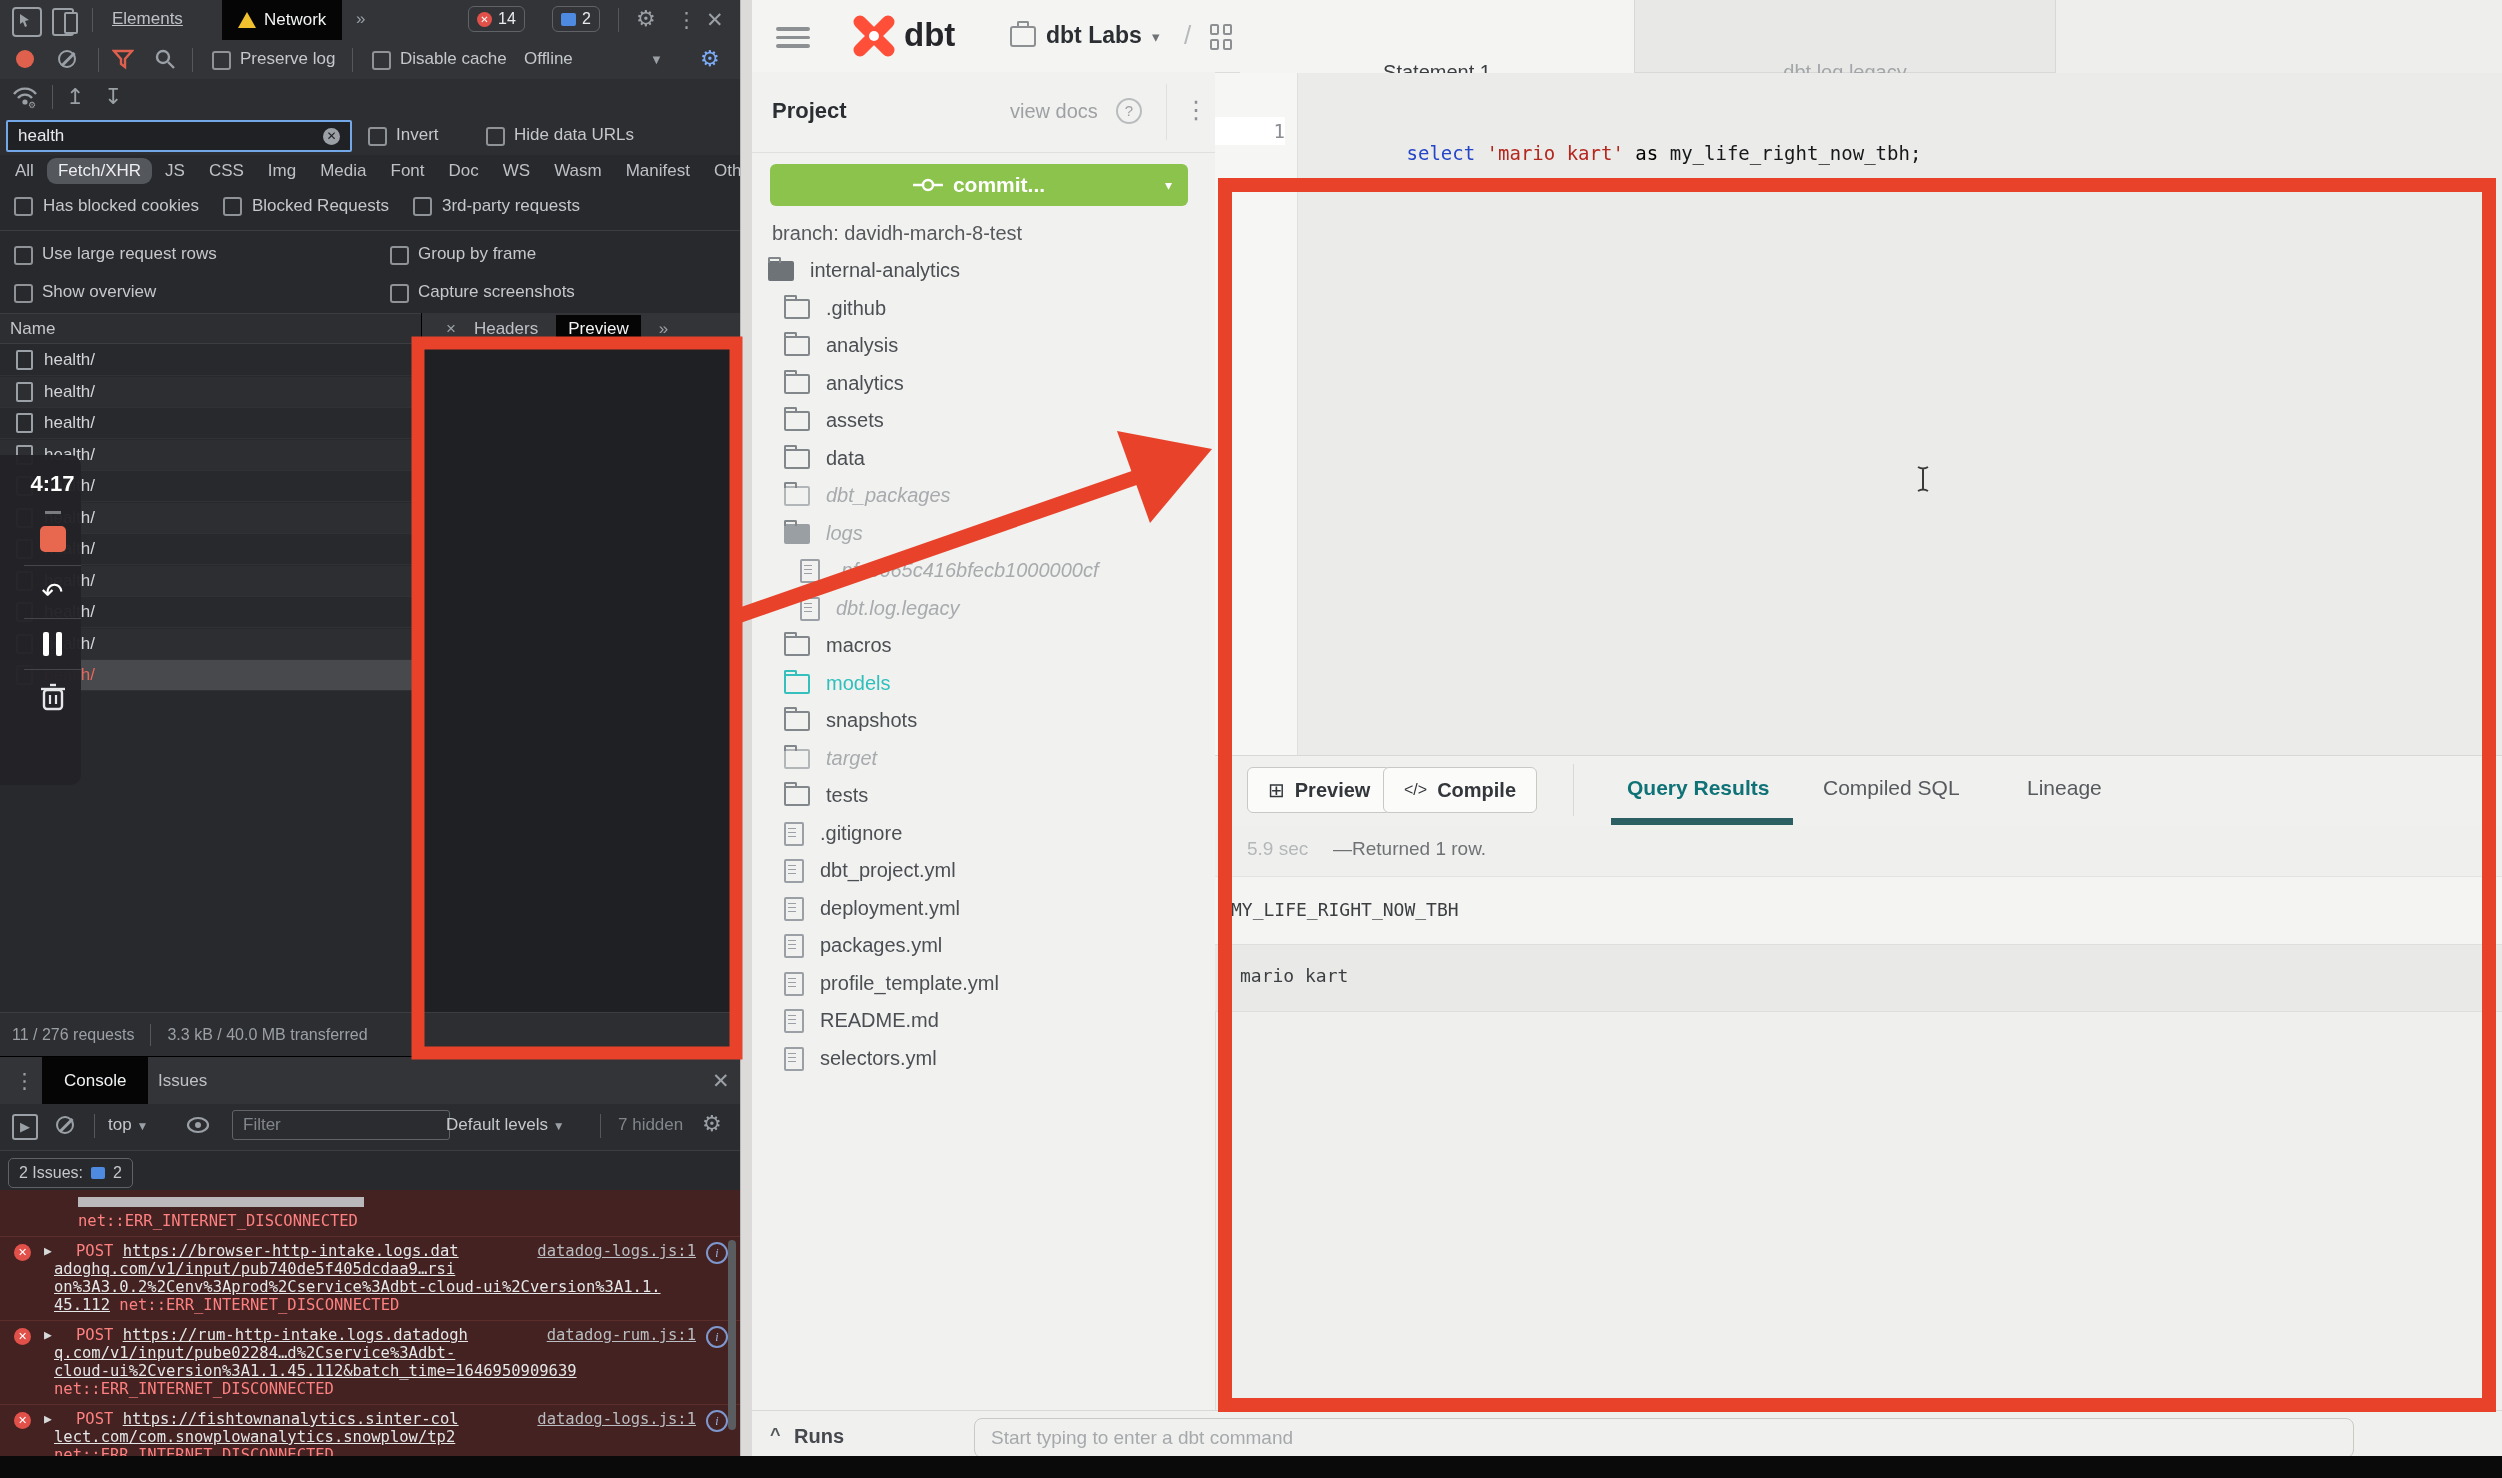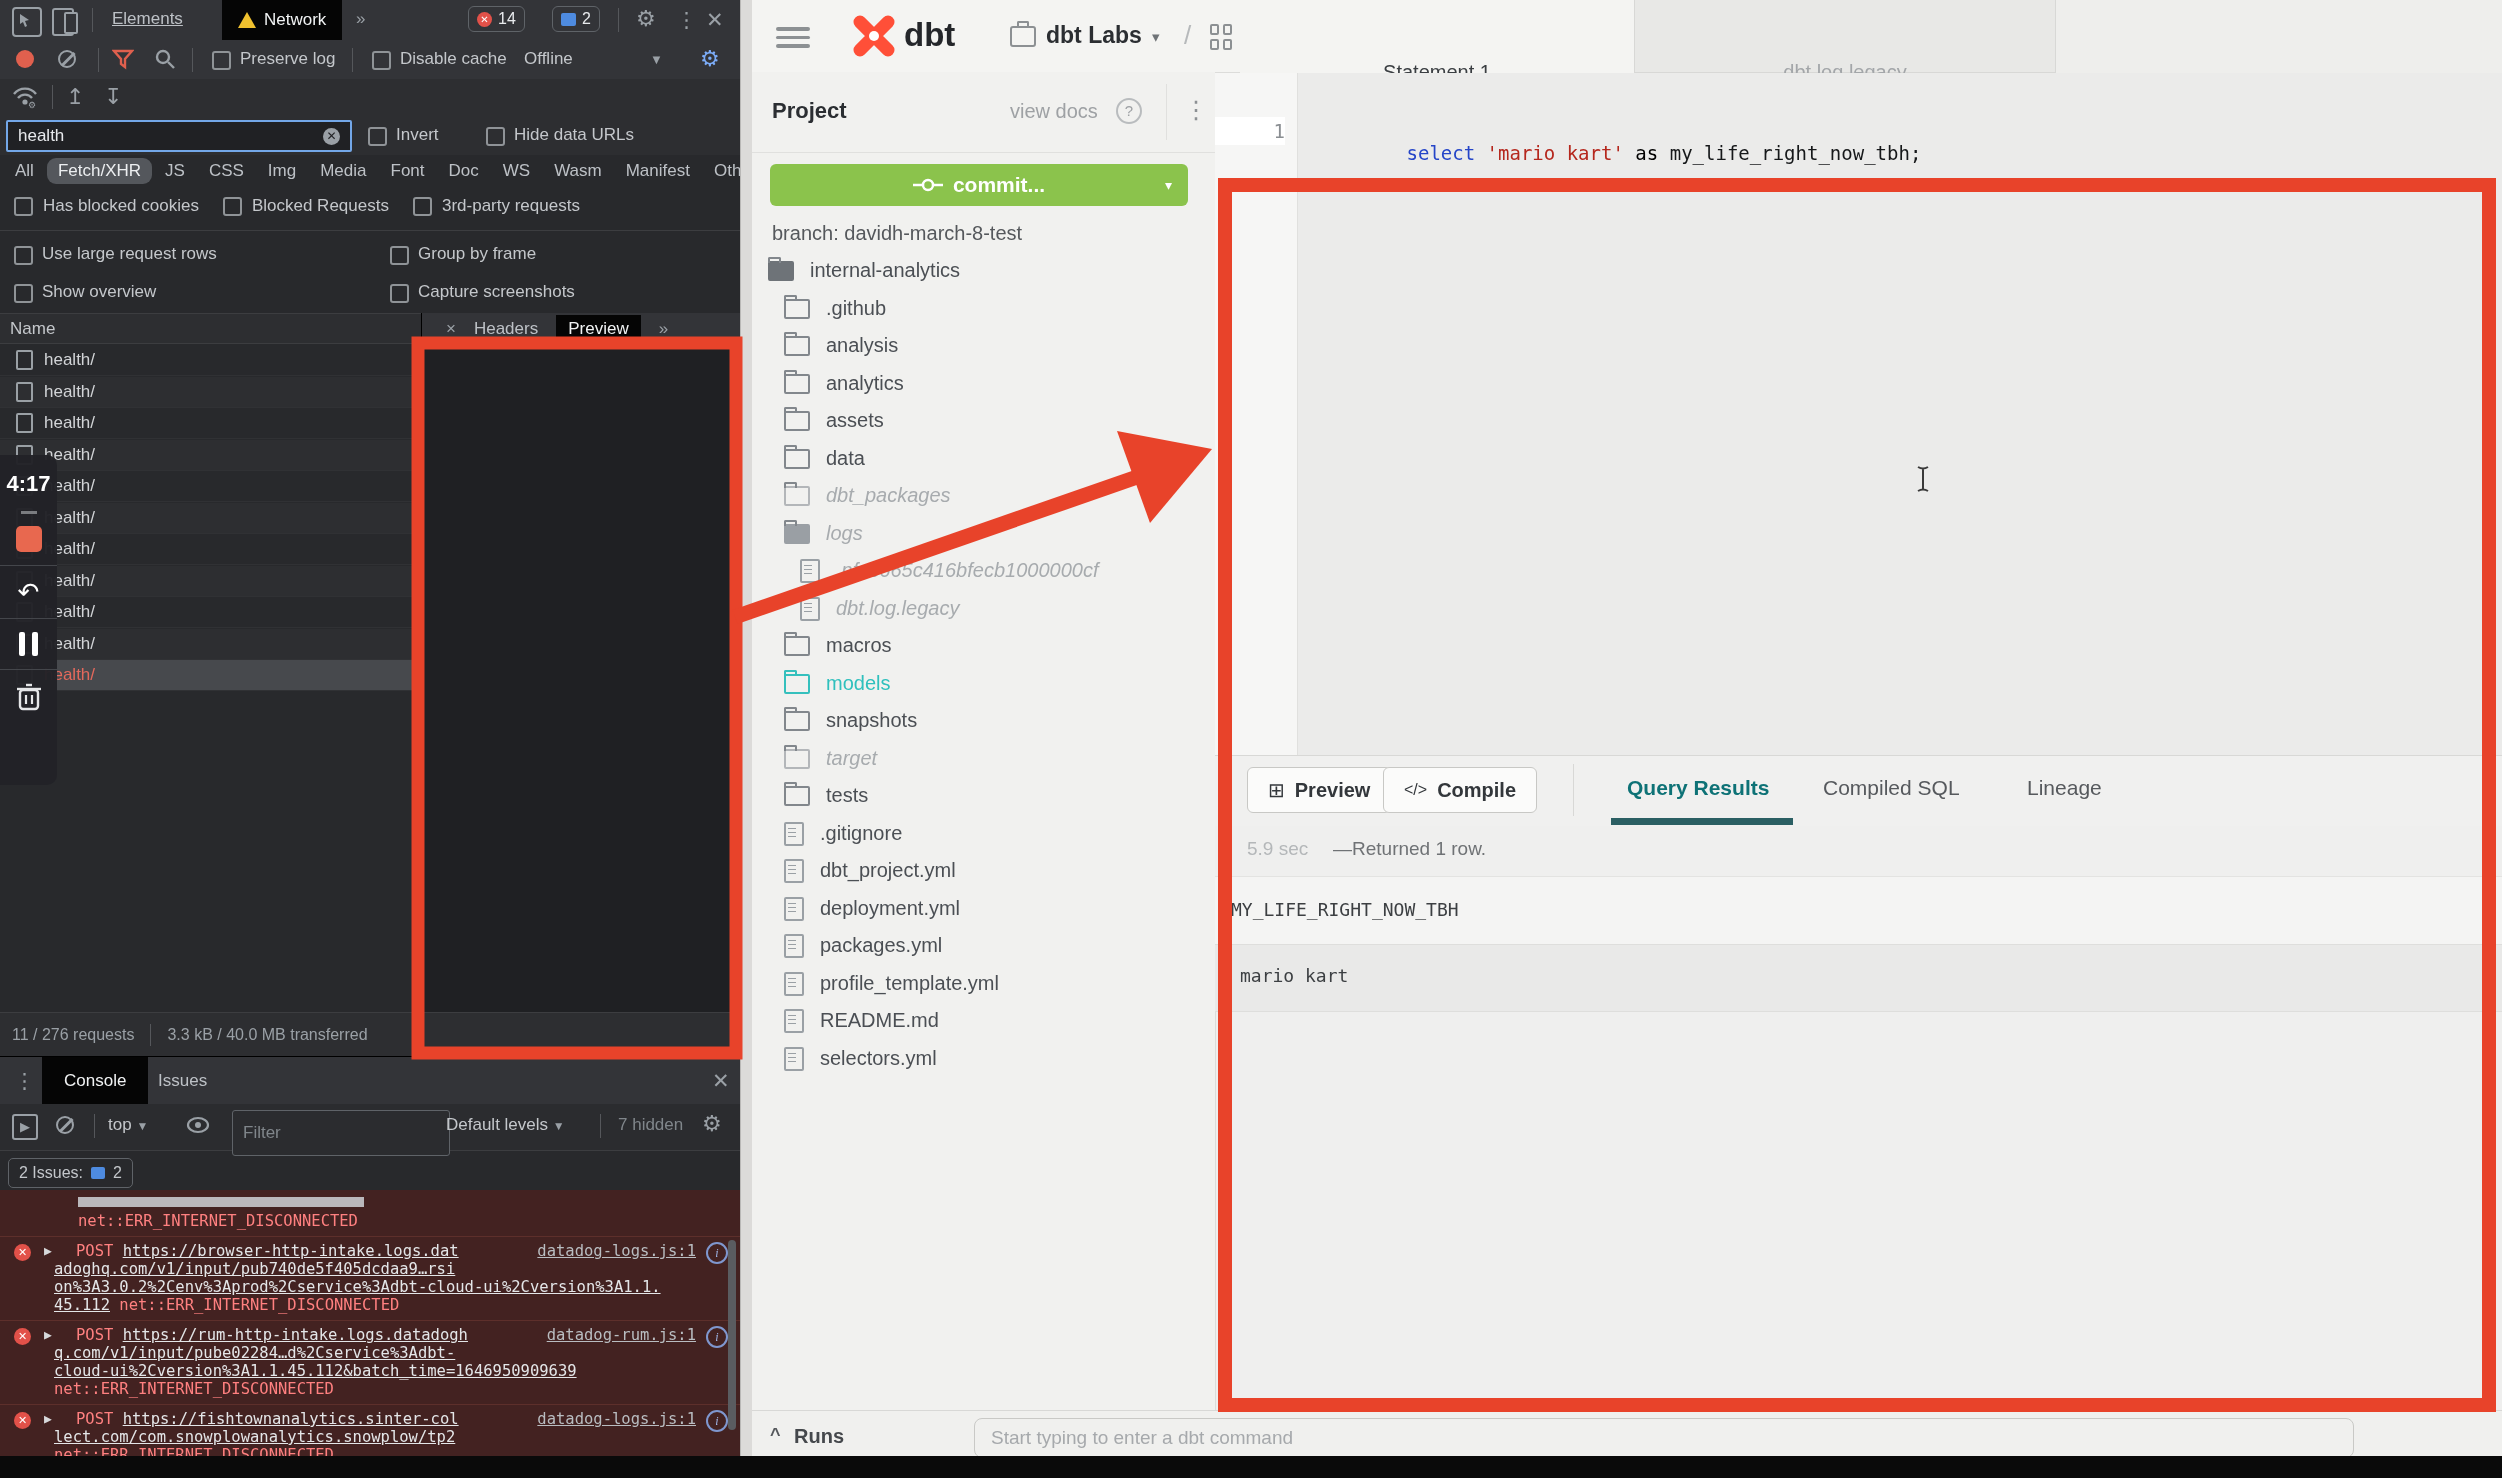--- a/index.html
+++ b/index.html
@@ -244,21 +244,21 @@
       <span class="abs" style="left:56px;top:12px;width:14px;height:14px;border:2.5px solid #9aa0a6;border-radius:50%;">
           <i style="position:absolute;left:-1px;top:6px;width:18px;height:2.5px;background:#9aa0a6;transform:rotate(-45deg);"></i>
         </span>
       <div class="dt-sep-v" style="left:94px;top:10px;"></div>
       <span class="abs lbl" style="left:108px;top:11px;"><span>top</span> <span style="font-size:12px;color:#9aa0a6;">▼</span></span>
       <span class="abs" style="left:186px;top:11px;">
         <svg width="24" height="20" viewBox="0 0 24 20">
             <ellipse cx="12" cy="10" rx="10" ry="7" fill="none" stroke="#9aa0a6" stroke-width="2.2"></ellipse>
             <circle cx="12" cy="10" r="3" fill="#9aa0a6"></circle>
           </svg></span>
-      <div class="abs" style="left:232px;top:6px;width:196px;height:28px;border:1px solid #5f6368;background:#2b2c2f;border-radius:3px;display:flex;align-items:center;padding:8px 10px;color:#80868b;" title="Filter">
+      <div class="abs" style="left:232px;top:6px;width:196px;height:28px;border:1px solid #5f6368;background:#2b2c2f;border-radius:3px;display:flex;align-items:center;padding:0 10px;color:#80868b;" title="Filter">
         <span>Filter</span>
       </div>
       <span class="abs lbl" style="left:446px;top:11px;"><span>Default levels</span> <span style="font-size:12px;color:#9aa0a6;">▼</span></span>
       <div class="dt-sep-v" style="left:600px;top:10px;"></div>
       <span class="abs" style="left:618px;top:11px;color:#80868b;">7 hidden</span>
       <span class="abs gear" style="left:702px;top:9px;">⚙</span>
     </div>
     <div class="abs" style="left:8px;top:1158px;height:28px;border:1px solid #5f6368;border-radius:5px;display:flex;align-items:center;gap:8px;padding:0 10px;color:#c4c7cb;font-size:16px;">
       <span>2 Issues:</span>
       <span style="width:14px;height:12px;background:#4e8be0;border-radius:2px;"></span>
@@ -494,21 +494,21 @@
     <div class="abs" style="left:0;top:1410px;width:1750px;height:56px;background:#f0f0ee;border-top:1px solid #d8d8d6;">
       <span style="position:absolute;left:18px;top:14px;font-size:18px;color:#55585c;font-weight:bold;">^</span>
       <span style="position:absolute;left:42px;top:14px;font-size:20px;font-weight:bold;color:#45484c;">Runs</span>
       <div style="position:absolute;left:222px;top:7px;width:1380px;height:40px;border:1px solid #c9c9c6;border-radius:8px;background:#f0f0ee;display:flex;align-items:center;padding:0 16px;box-sizing:border-box;font-size:19px;color:#a6a9ac;" title="Start typing to enter a dbt command">
         <span>Start typing to enter a dbt command</span>
       </div>
       <div style="position:absolute;left:1650px;top:5px;width:102px;height:46px;background:#a2a2a1;border-radius:8px;color:#e8e8e6;font-size:20px;font-weight:bold;display:flex;align-items:center;justify-content:center;margin-top:45px;">Enter</div>
     </div>
   </div>
 
-  <div class="abs" style="left:0;top:455px;width:57px;height:330px;background:rgba(34,34,39,.97);border-radius:0 10px 10px 0;color:#fff;">
+  <div class="abs" style="left:0;top:455px;width:57px;height:330px;background:rgba(34,34,39,.97);border-radius:0 10px 10px 0;color:#fff;padding-left:24px;">
     <div style="text-align:center;margin-top:16px;font-size:22px;font-weight:bold;">4:17</div>
     <div style="width:16px;height:3px;background:#7a7c80;margin:14px auto 0;"></div>
     <div style="width:26px;height:26px;background:#e8684f;border-radius:5px;margin:12px auto 0;"></div>
     <div style="height:1px;background:#44464b;margin:13px 0;"></div>
     <div style="text-align:center;font-size:26px;line-height:26px;">↶</div>
     <div style="height:1px;background:#44464b;margin:13px 0;"></div>
     <div style="display:flex;justify-content:center;gap:7px;">
       <i style="width:6px;height:24px;background:#fff;border-radius:2px;"></i>
         <i style="width:6px;height:24px;background:#fff;border-radius:2px;"></i>
     </div>

